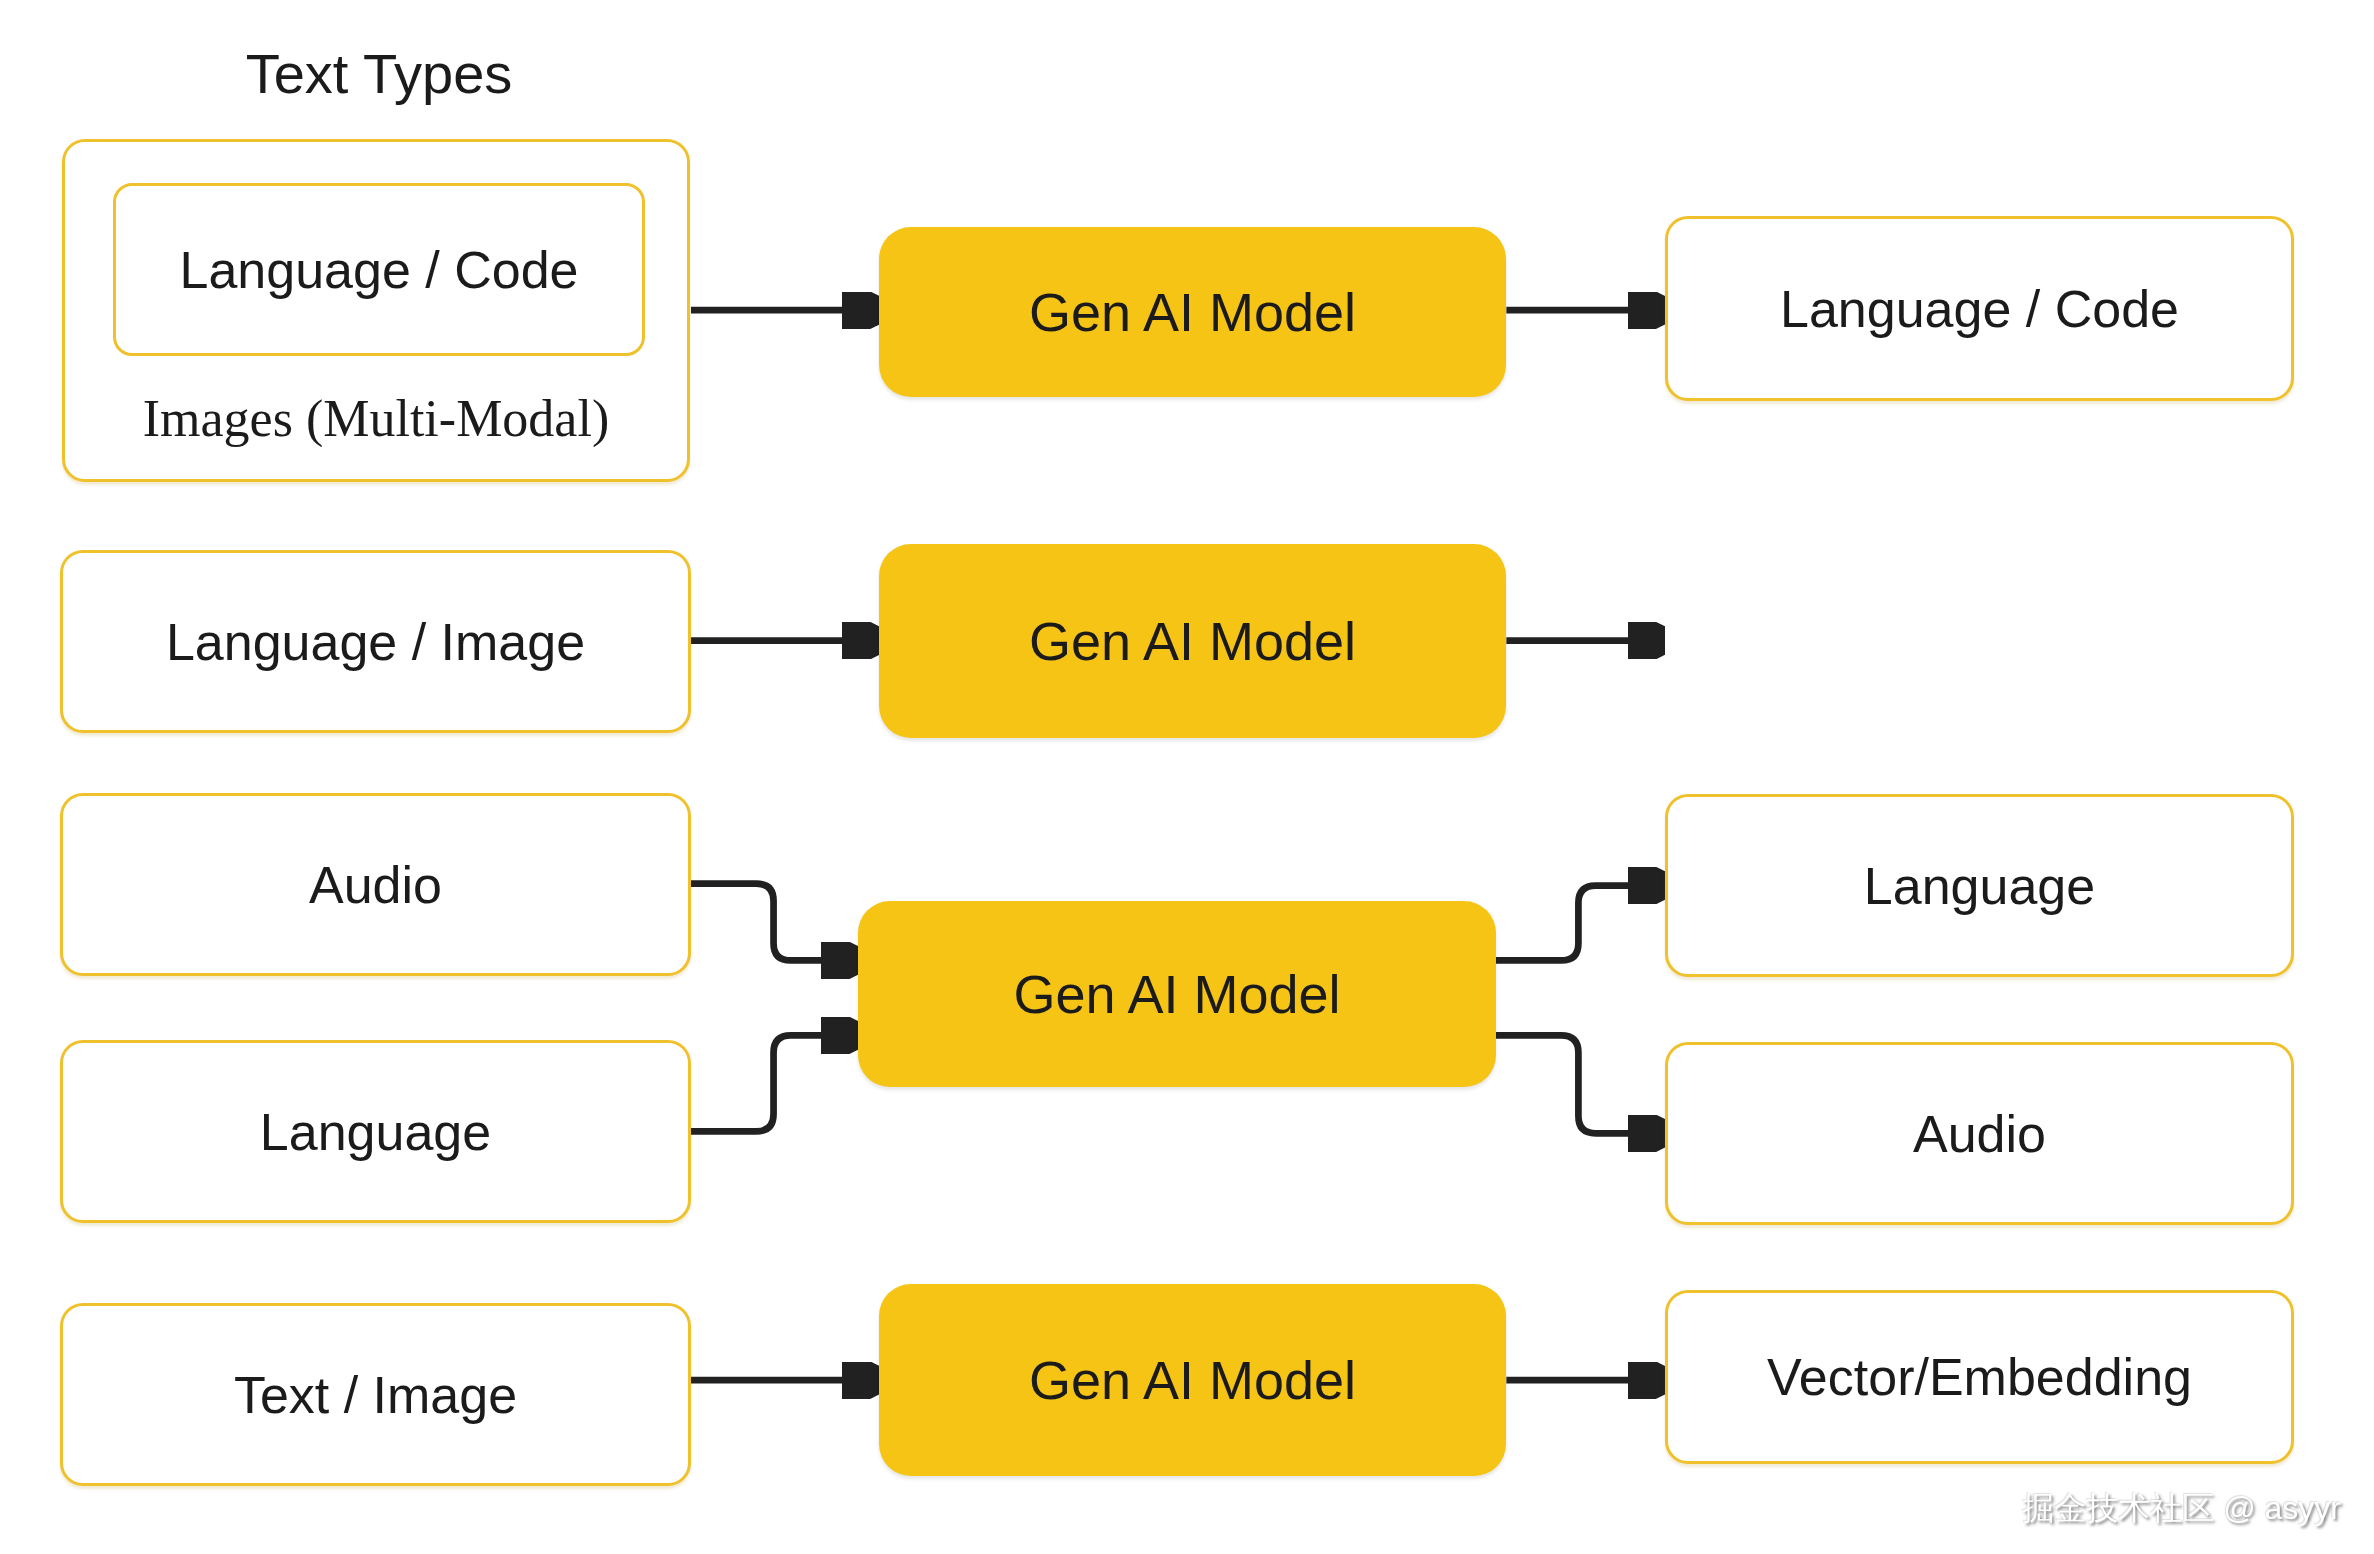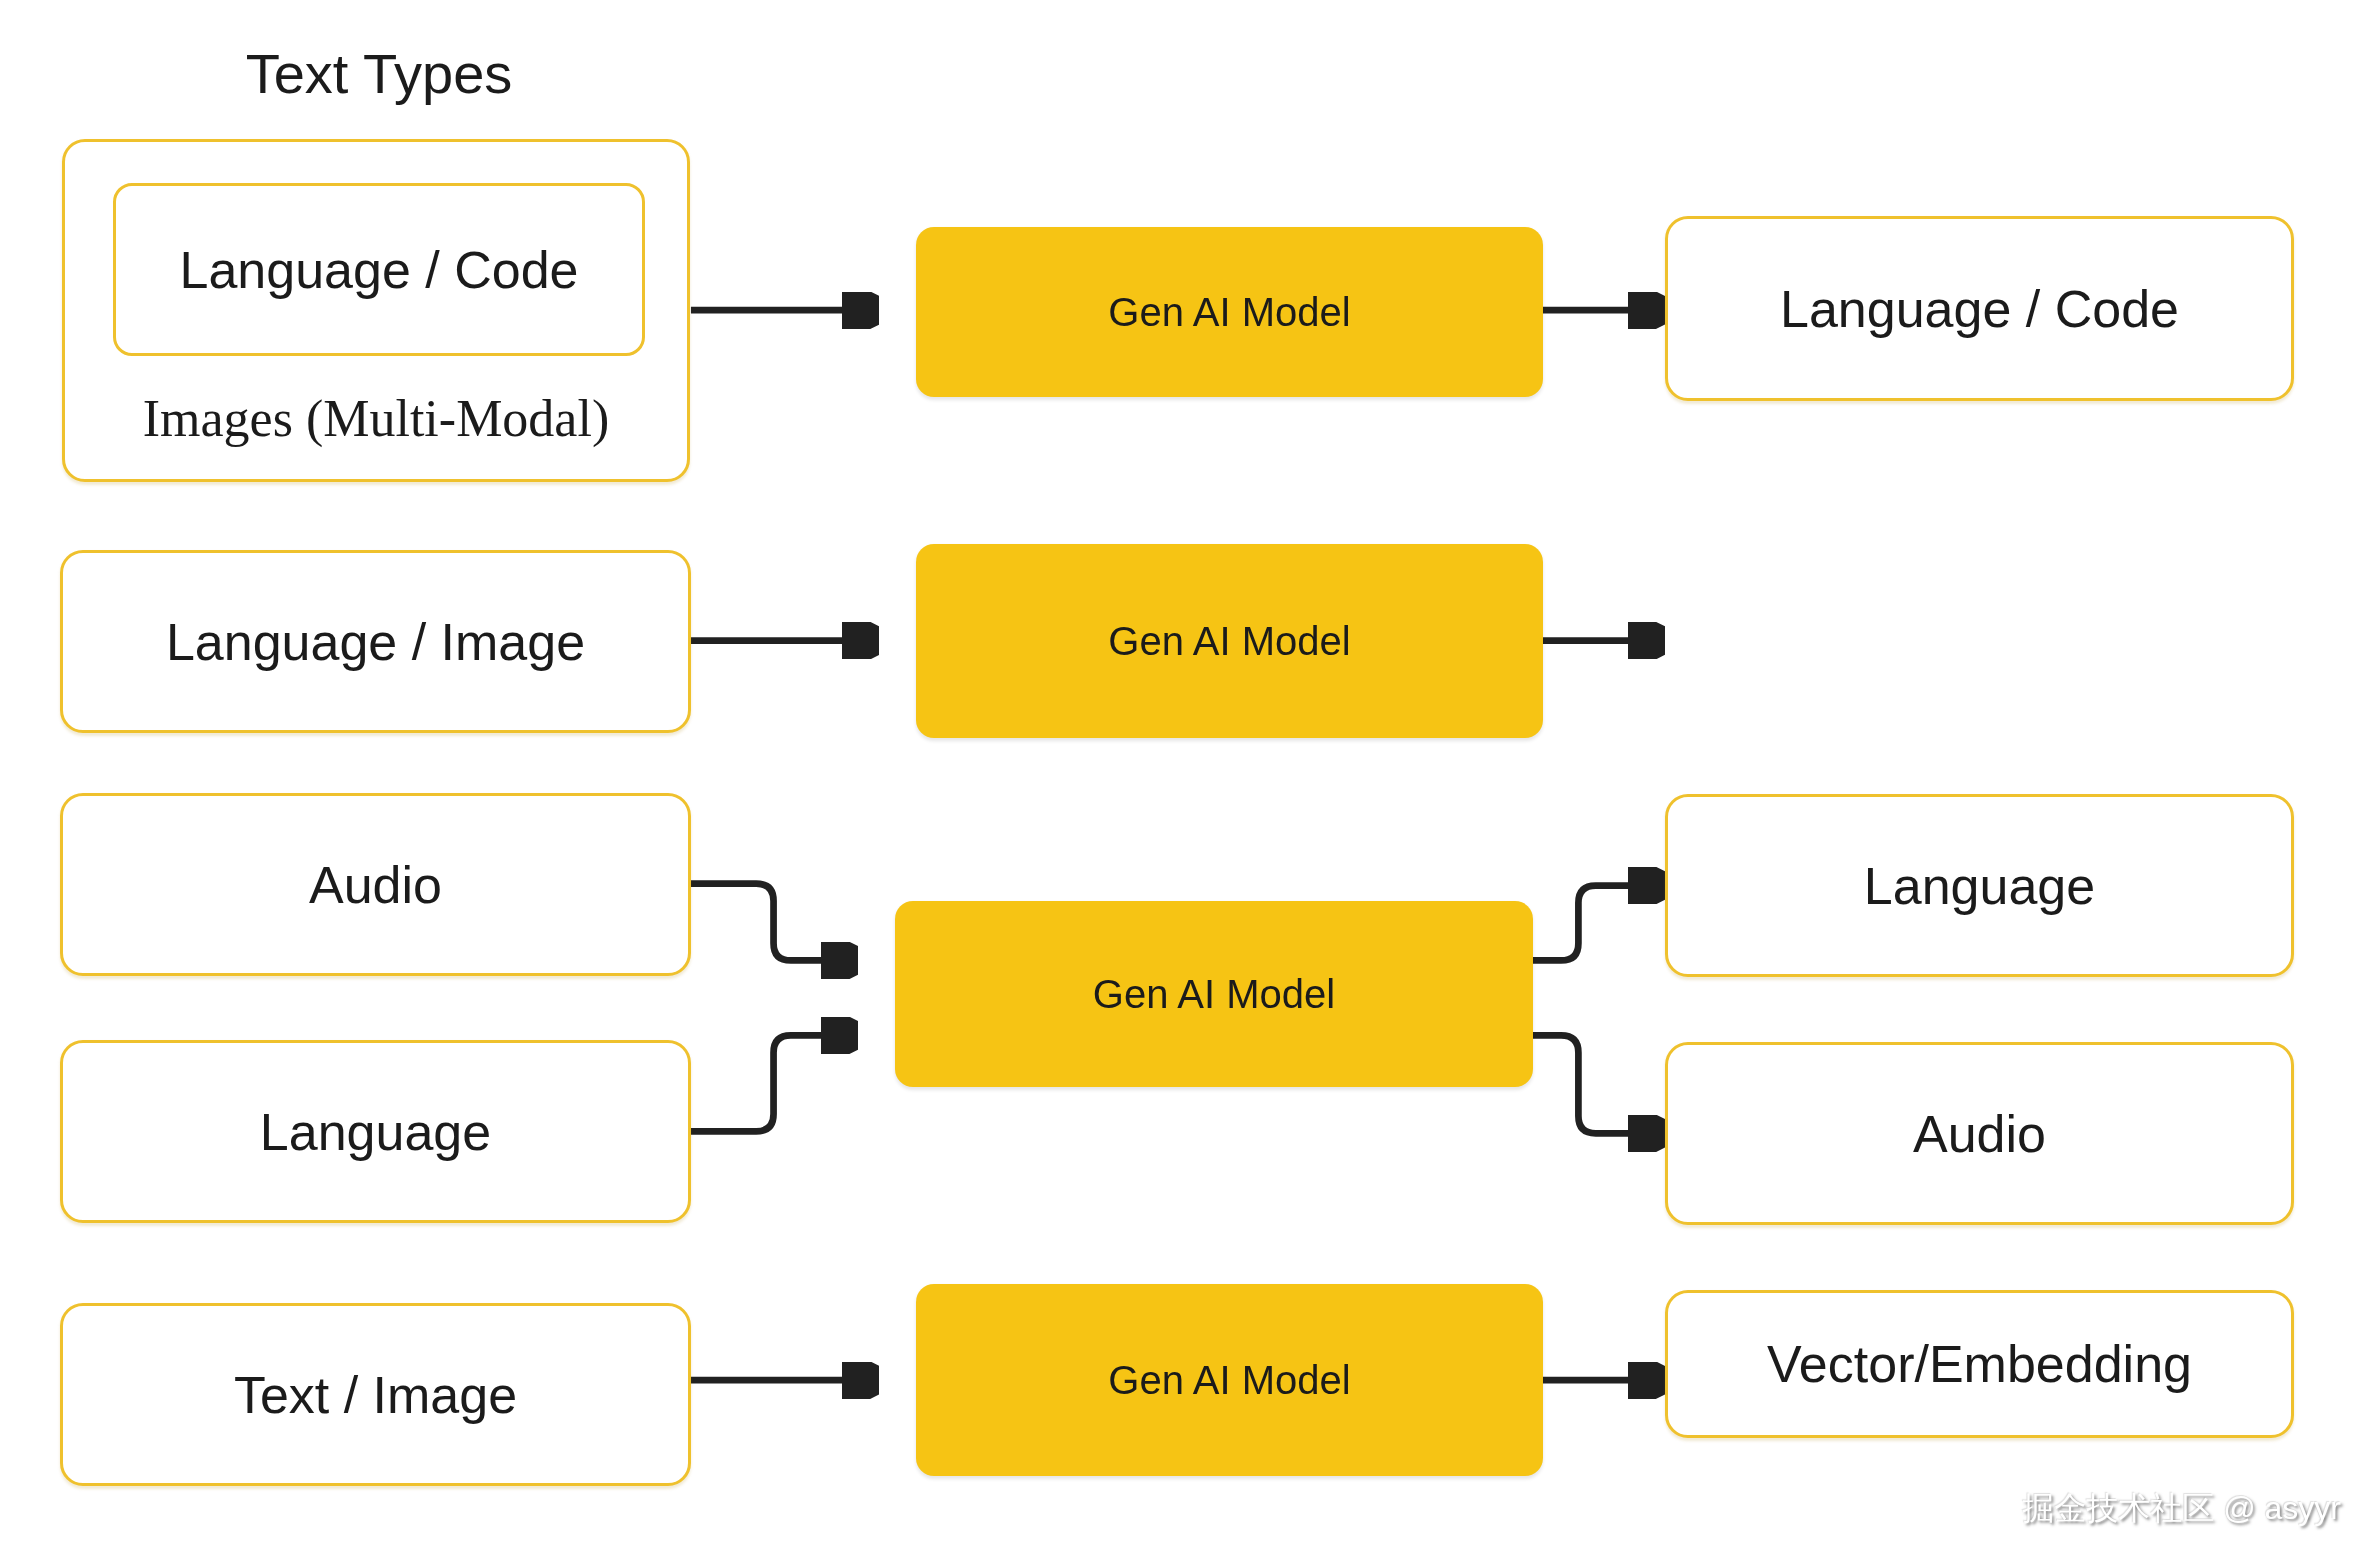--- a/index.html
+++ b/index.html
@@ -32,27 +32,26 @@
     border-radius:23px;
     display:flex;align-items:center;justify-content:center;
     font-size:52px;
     white-space:nowrap;
     box-shadow:0 2.9px 2.9px rgba(180,140,20,0.18);
     box-sizing:border-box;
   }
   .genbox{
     position:absolute;
     background:var(--model-fill);
-    border-radius:18px;
+    border-radius:32px;
     display:flex;align-items:center;justify-content:center;
-    font-size:40px;
+    font-size:54px;
     white-space:nowrap;
     box-shadow:0 2.9px 3.8px rgba(0,0,0,0.10);
     box-sizing:border-box;
-    margin-left:37px;
   }
   .freelabel{
     position:absolute;
     display:flex;align-items:center;justify-content:center;
     font-size:52px;
     white-space:nowrap;
     font-family:Liberation Serif, serif;
   }
   #wires{position:absolute;left:0;top:0;width:2375px;height:1554px;}
   #wires path{stroke:var(--arrow);stroke-width:7;fill:none;}
@@ -106,17 +105,17 @@
   <div class="genbox" style="left:879px;top:544px;width:627px;height:194px;">Gen AI Model</div>
 
   <div class="wbox" style="left:60px;top:793px;width:631px;height:183px;">Audio</div>
   <div class="wbox" style="left:60px;top:1040px;width:631px;height:183px;">Language</div>
   <div class="genbox" style="left:858px;top:901px;width:638px;height:186px;">Gen AI Model</div>
   <div class="wbox" style="left:1665px;top:794px;width:629px;height:183px;">Language</div>
   <div class="wbox" style="left:1665px;top:1042px;width:629px;height:183px;">Audio</div>
 
   <div class="wbox" style="left:60px;top:1290px;width:631px;height:183px;margin-top:13px;">Text / Image</div>
   <div class="genbox" style="left:879px;top:1284px;width:627px;height:192px;">Gen AI Model</div>
-  <div class="wbox" style="left:1665px;top:1290px;width:629px;height:148px;">Vector/Embedding</div>
+  <div class="wbox" style="left:1665px;top:1290px;width:629px;height:174px;">Vector/Embedding</div>
 
   <div id="watermark">掘金技术社区 @ asyyr</div>
 </div>
 
 
 </body></html>

